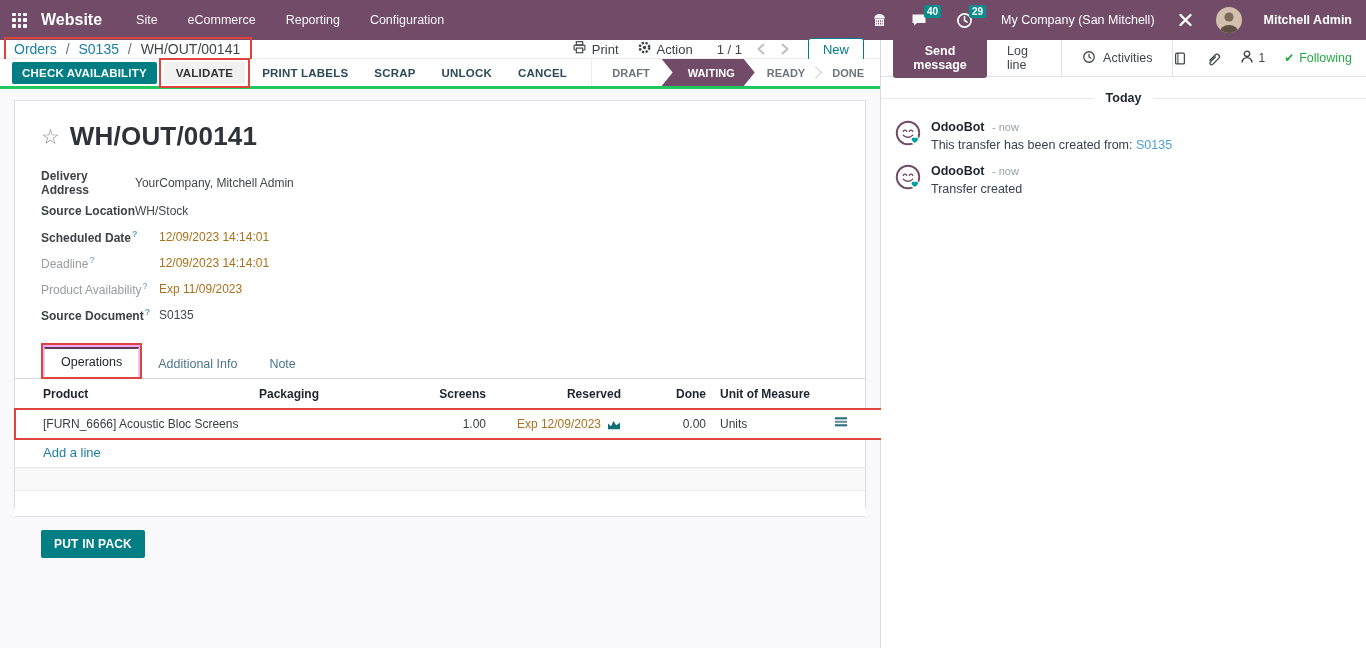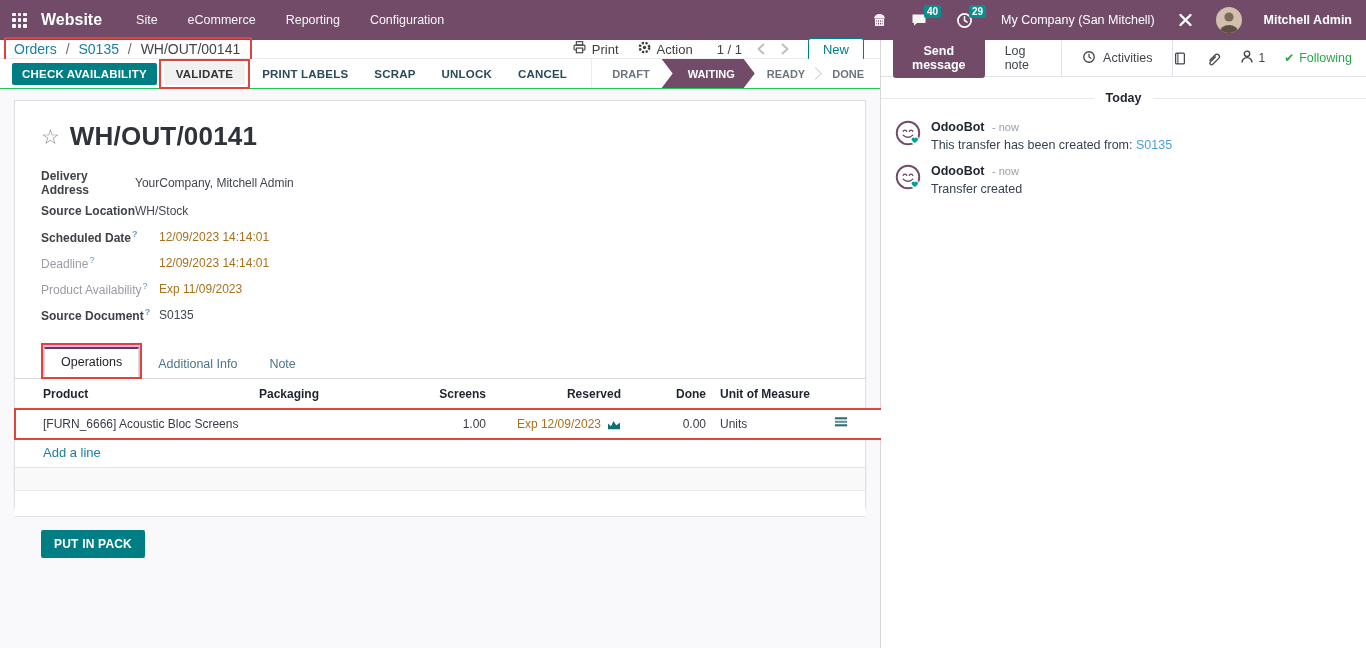--- a/index.html
+++ b/index.html
@@ -37,21 +37,21 @@
   .breadcrumb .current { color:#41454b; }
   .cp-right { margin-left:auto; display:flex; align-items:center; gap:18px; margin-right:16px; }
   .cp-btn { display:inline-flex; align-items:center; gap:5px; color:#3c4043; font-size:13px; cursor:pointer; }
   .pager { color:#41454b; margin-left:6px; font-size:13px; }
   .chev { display:inline-flex; cursor:pointer; margin:0 -6px; }
   .btn-new { background:#fff; border:1px solid #017E84; color:#017E84; font-size:13px; padding:3px 14px;
              border-radius:3px; cursor:pointer; margin-left:4px; font-family:inherit; }
 
   
   .status-row { height:30px; background:#fff; display:flex; align-items:center; padding-left:12px;
-                border-bottom:1px solid #22c55e; }
+                border-bottom:3px solid #22c55e; }
   .btn { font-family:inherit; font-size:11.5px; font-weight:700; letter-spacing:.2px; border:none; cursor:pointer; border-radius:2px; }
   .btn.primary { background:#017E84; color:#fff; padding:5px 10px; }
   .btn.secondary { background:#f1f1f2; color:#333; padding:5px 12px; }
   .btn.flat { background:transparent; color:#2b4a5a; padding:5px 10px;text-align:center; }
   .ann-validate { display:inline-flex; padding:2px 3px; margin:0 2px; }
   .status-row .btn.flat + .btn.flat { margin-left:6px; }
   .stages { margin-left:auto; display:flex; align-items:center; height:100%; border-left:1px solid #ececee; padding-left:4px; }
   .stage { font-size:11px; font-weight:700; color:#6c757d; padding:0 16px; display:flex; align-items:center; height:100%; }
   .stage.active { background:#714B67; color:#fff; padding:0 20px 0 26px; margin:0 -4px;
       clip-path:polygon(0 0, calc(100% - 11px) 0, 100% 50%, calc(100% - 11px) 100%, 0 100%, 11px 50%); }
@@ -381,21 +381,21 @@
           <button class="btn primary big">PUT IN PACK</button>
         </div>
       </div>
     </div>
   </section>
 
   <aside class="chatter">
     <div class="chatter-head">
       <div class="ch-left">
         <button class="btn-send">Send message</button>
-        <span class="lognote">Log note</span>
+        <span class="lognote">Log line</span>
       </div>
       <div class="activities">
         <span><svg width="14" height="14" viewBox="0 0 16 16">
               <circle cx="8" cy="8" r="6" fill="none" stroke="#41454a" stroke-width="1.5"></circle>
               <path d="M8 4.8 V8 l2.2 1.4" stroke="#41454a" stroke-width="1.4" fill="none" stroke-linecap="round"></path>
             </svg></span>
         <span>Activities</span>
       </div>
       <div class="ch-right">
         <span class="icon-btn">

